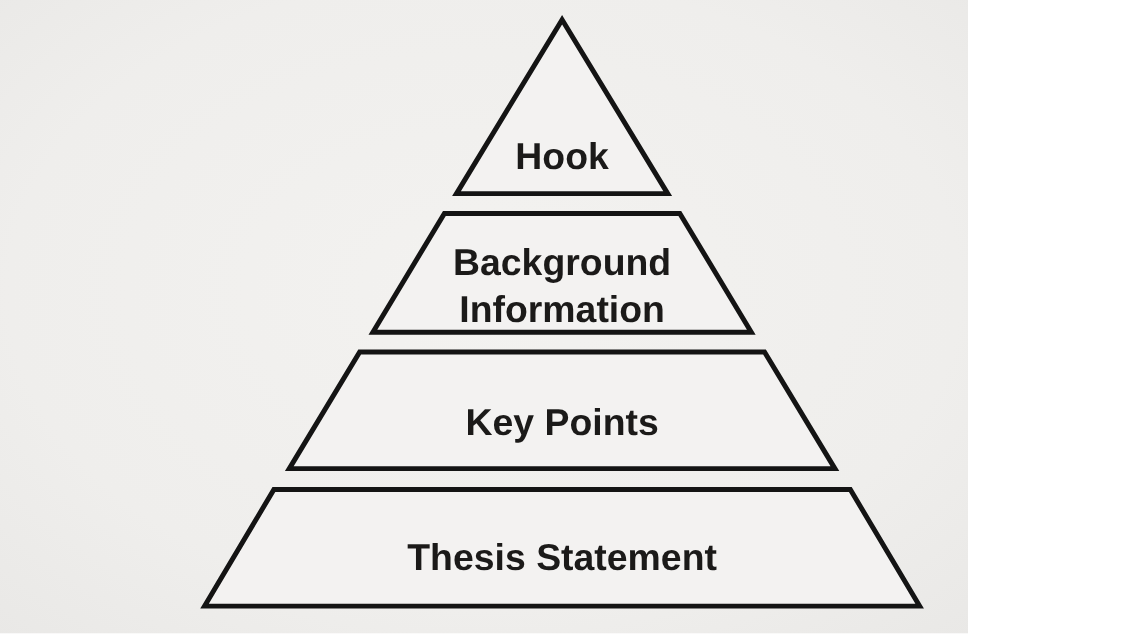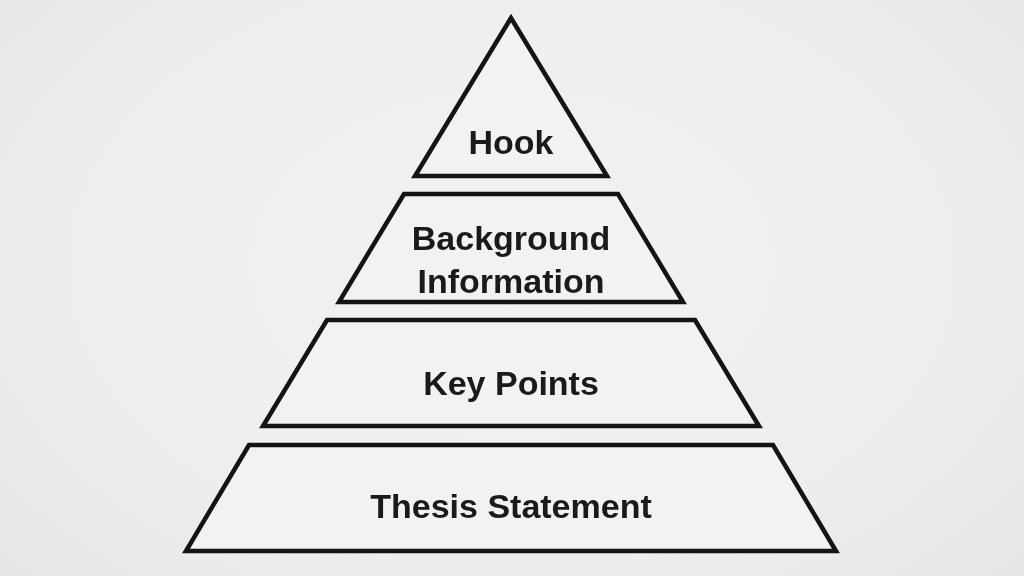--- a/index.html
+++ b/index.html
@@ -1,21 +1,21 @@
 <!DOCTYPE html>
 <html><head>
 <meta charset="utf-8">
 <style>
   html, body {
     margin: 0;
     padding: 0;
   }
   #stage {
     position: relative;
-    width: 1024px;
+    width: 880px;
     height: 576px;
     overflow: hidden;
     background: radial-gradient(ellipse 720px 480px at 50% 46%, #f3f2f0 0%, #efeeec 60%, #e7e6e4 100%);
     font-family: "Liberation Sans", sans-serif;
   }
   #stage svg {
     position: absolute;
     inset: 0;
     display: block;
   }

